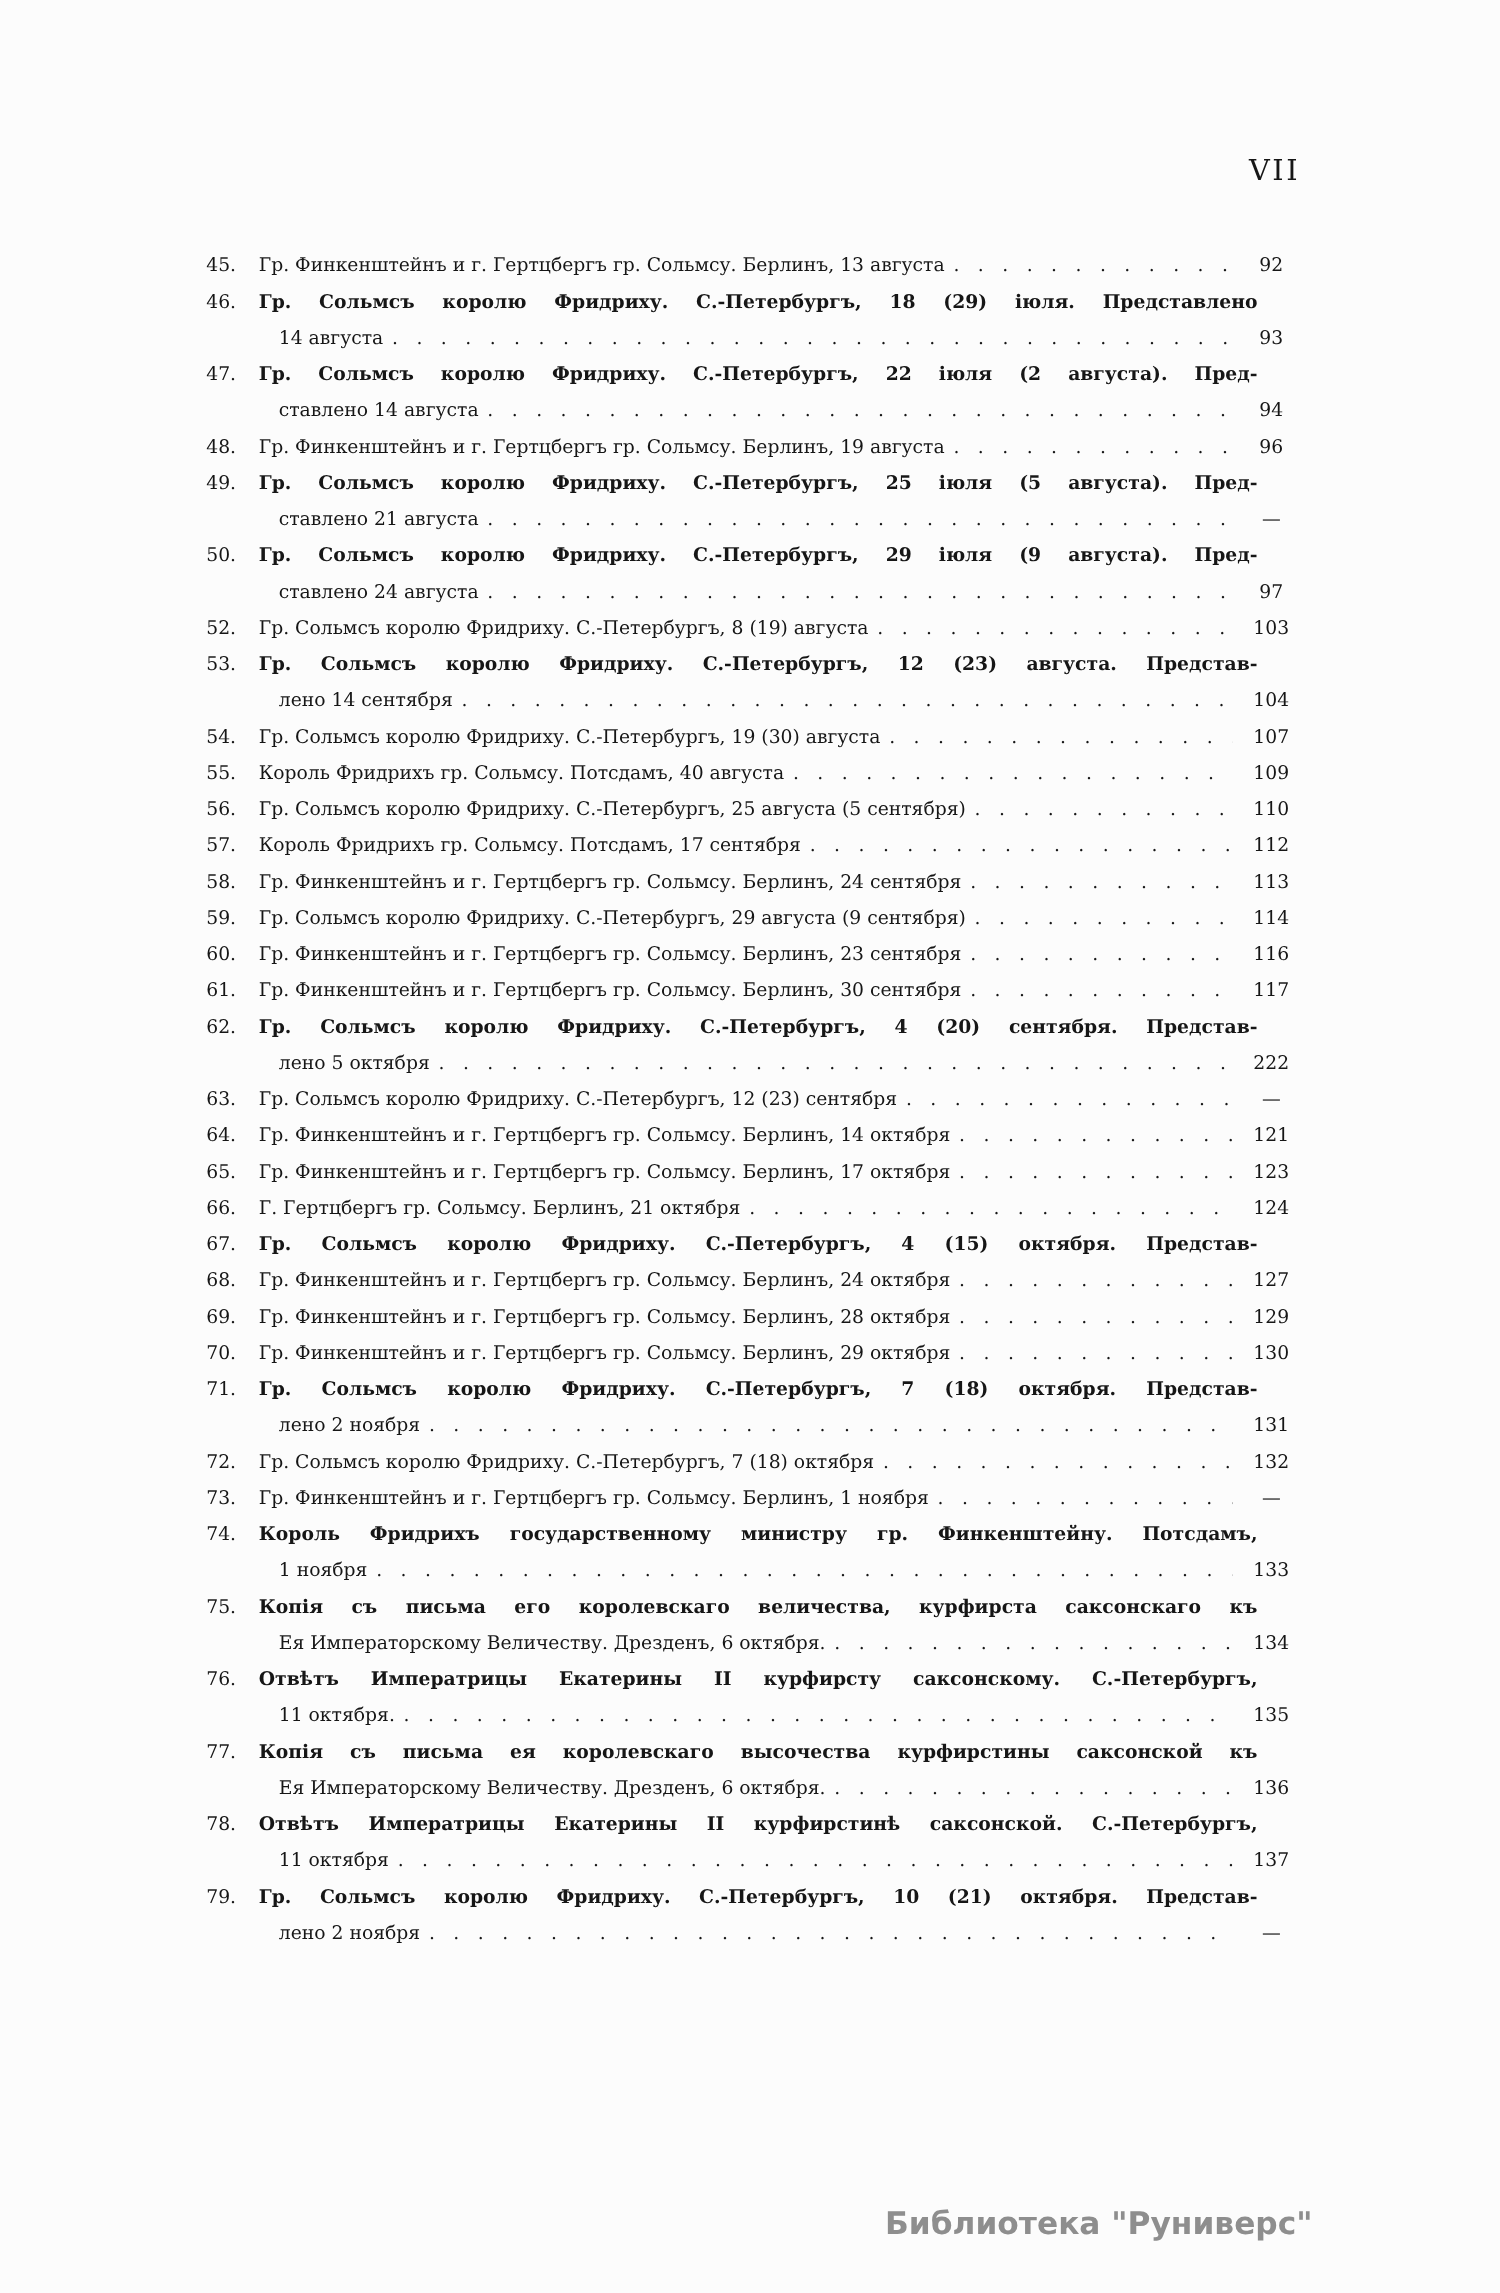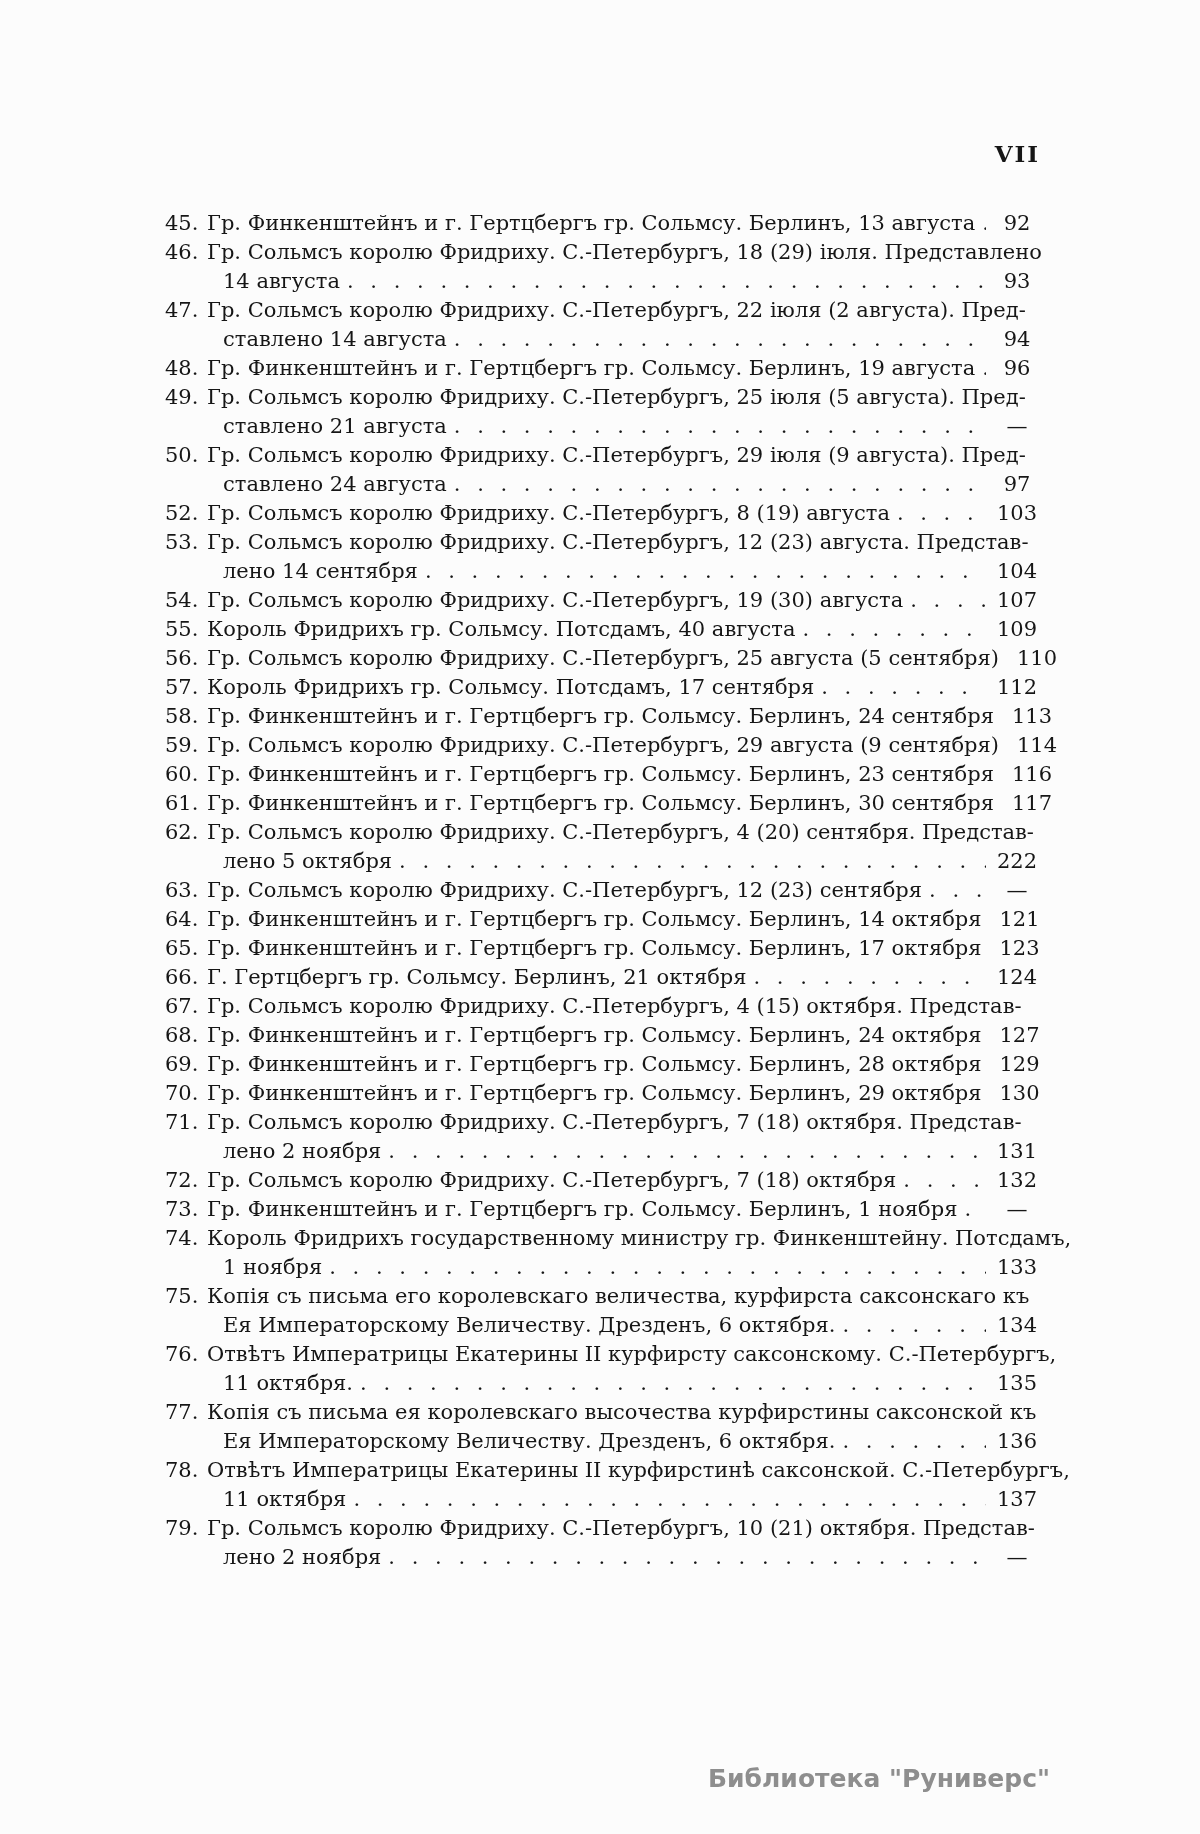--- a/index.html
+++ b/index.html
@@ -8,48 +8,49 @@
     width: 1200px;
     height: 1834px;
     margin: 0 auto;
     background: #fcfcfc;
     color: #161616;
     font-family: "DejaVu Serif", "Liberation Serif", serif;
     overflow: hidden;
   }
   .folio {
     position: absolute;
-    top: 140px;
+    top: 124px;
     left: 165px;
     width: 875px;
     text-align: right;
     font-size: 23px;
     letter-spacing: 2px;
-    font-weight: 700;
+    font-weight: 400;
   }
   .toc {
     position: absolute;
-    top: 209px;
+    top: 198px;
     left: 165px;
     width: 875px;
-    font-size: 21px;
+    font-size: 15px;
   }
   .line {
     display: flex;
     align-items: baseline;
     height: 29px;
     line-height: 29px;
   }
   .num { flex: 0 0 42px; }
   .text { white-space: nowrap; text-align: right; }
   .line1.wrapped .t1 {
     flex: 1 1 auto;
     text-align: justify;
     text-align-last: justify;
     margin-right: 34px;
+    font-weight: bold;
   }
   .line2 { padding-left: 58px; }
   .leader {
     flex: 1 1 0;
     overflow: hidden;
     white-space: nowrap;
     margin: 0 8px 0 7px;
   }
   .leader::after {
     content: ". . . . . . . . . . . . . . . . . . . . . . . . . . . . . . . . . . . . . . . . . . . . . . . . . . . . . . . . . . . . . . . . . . . .";

